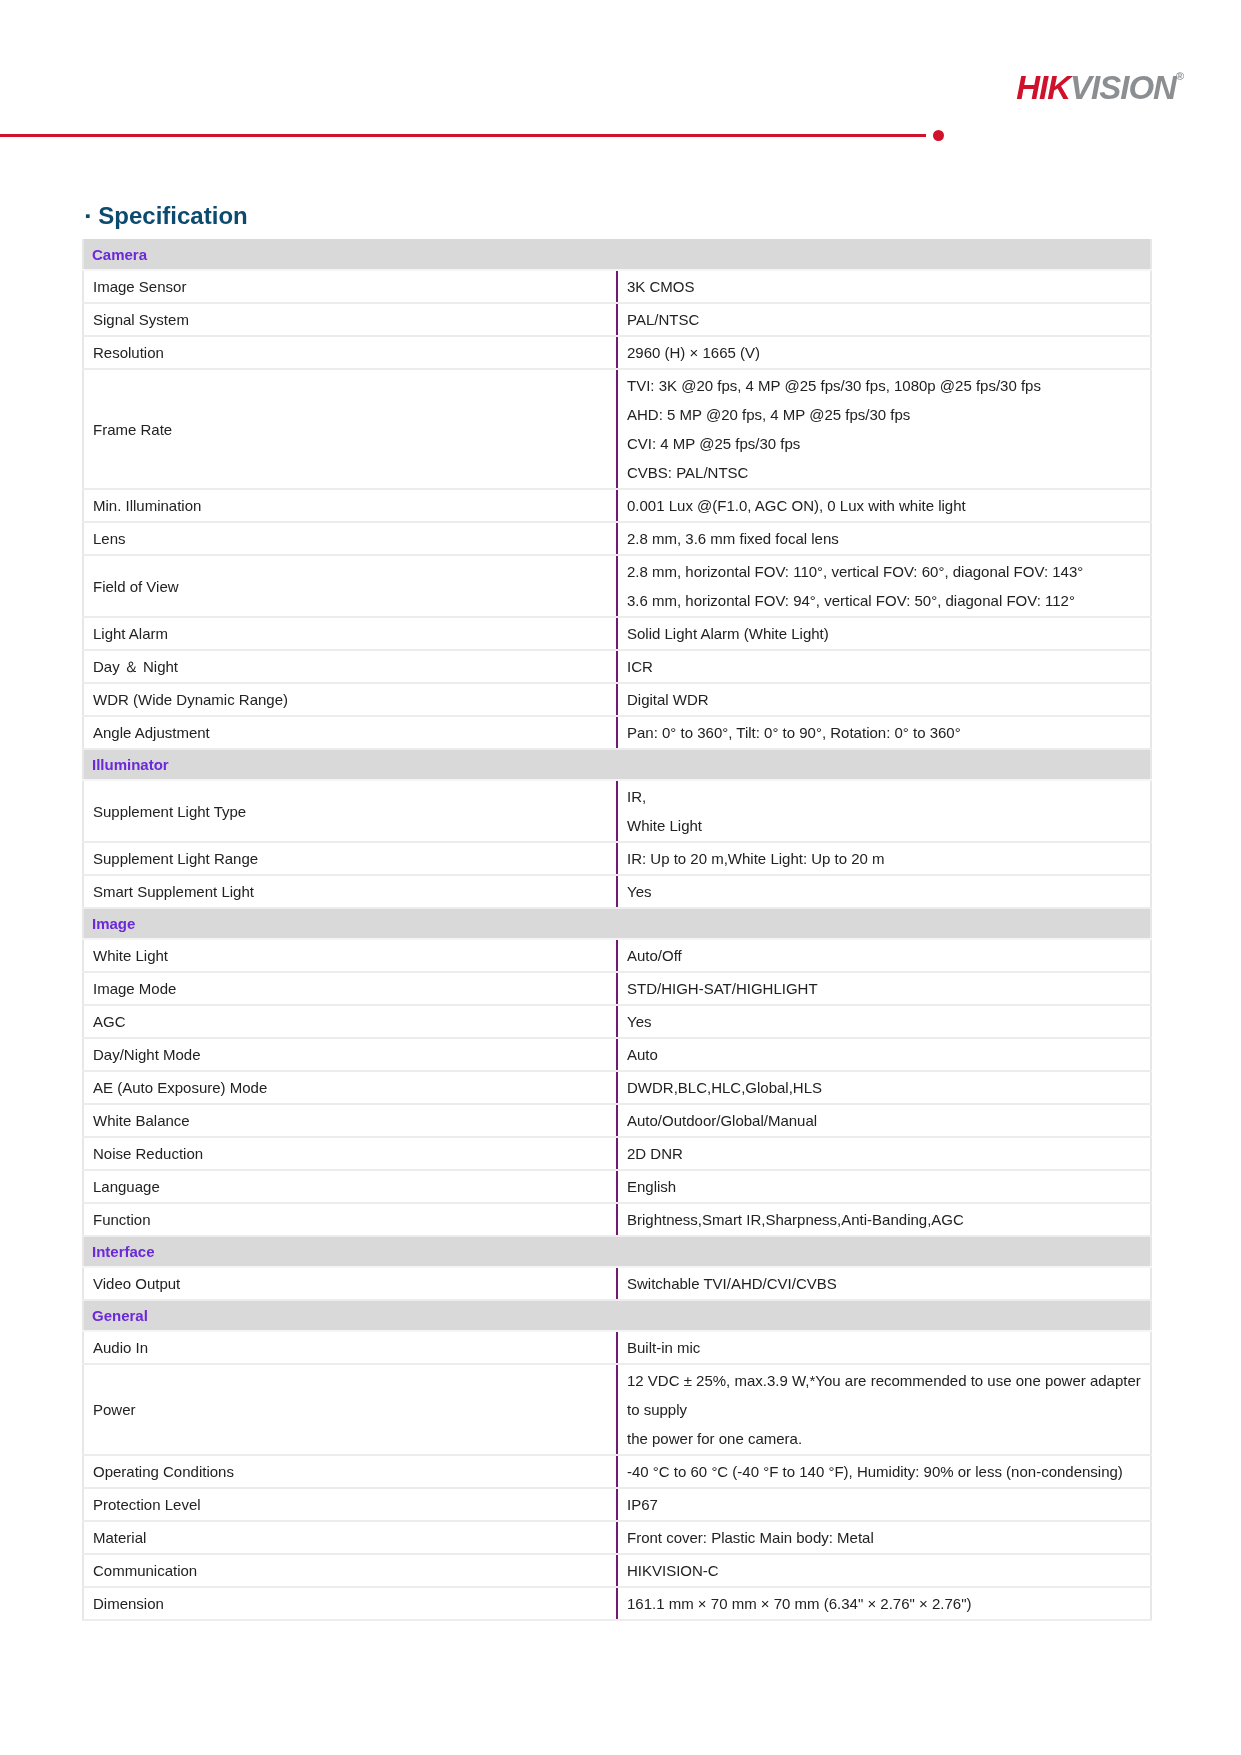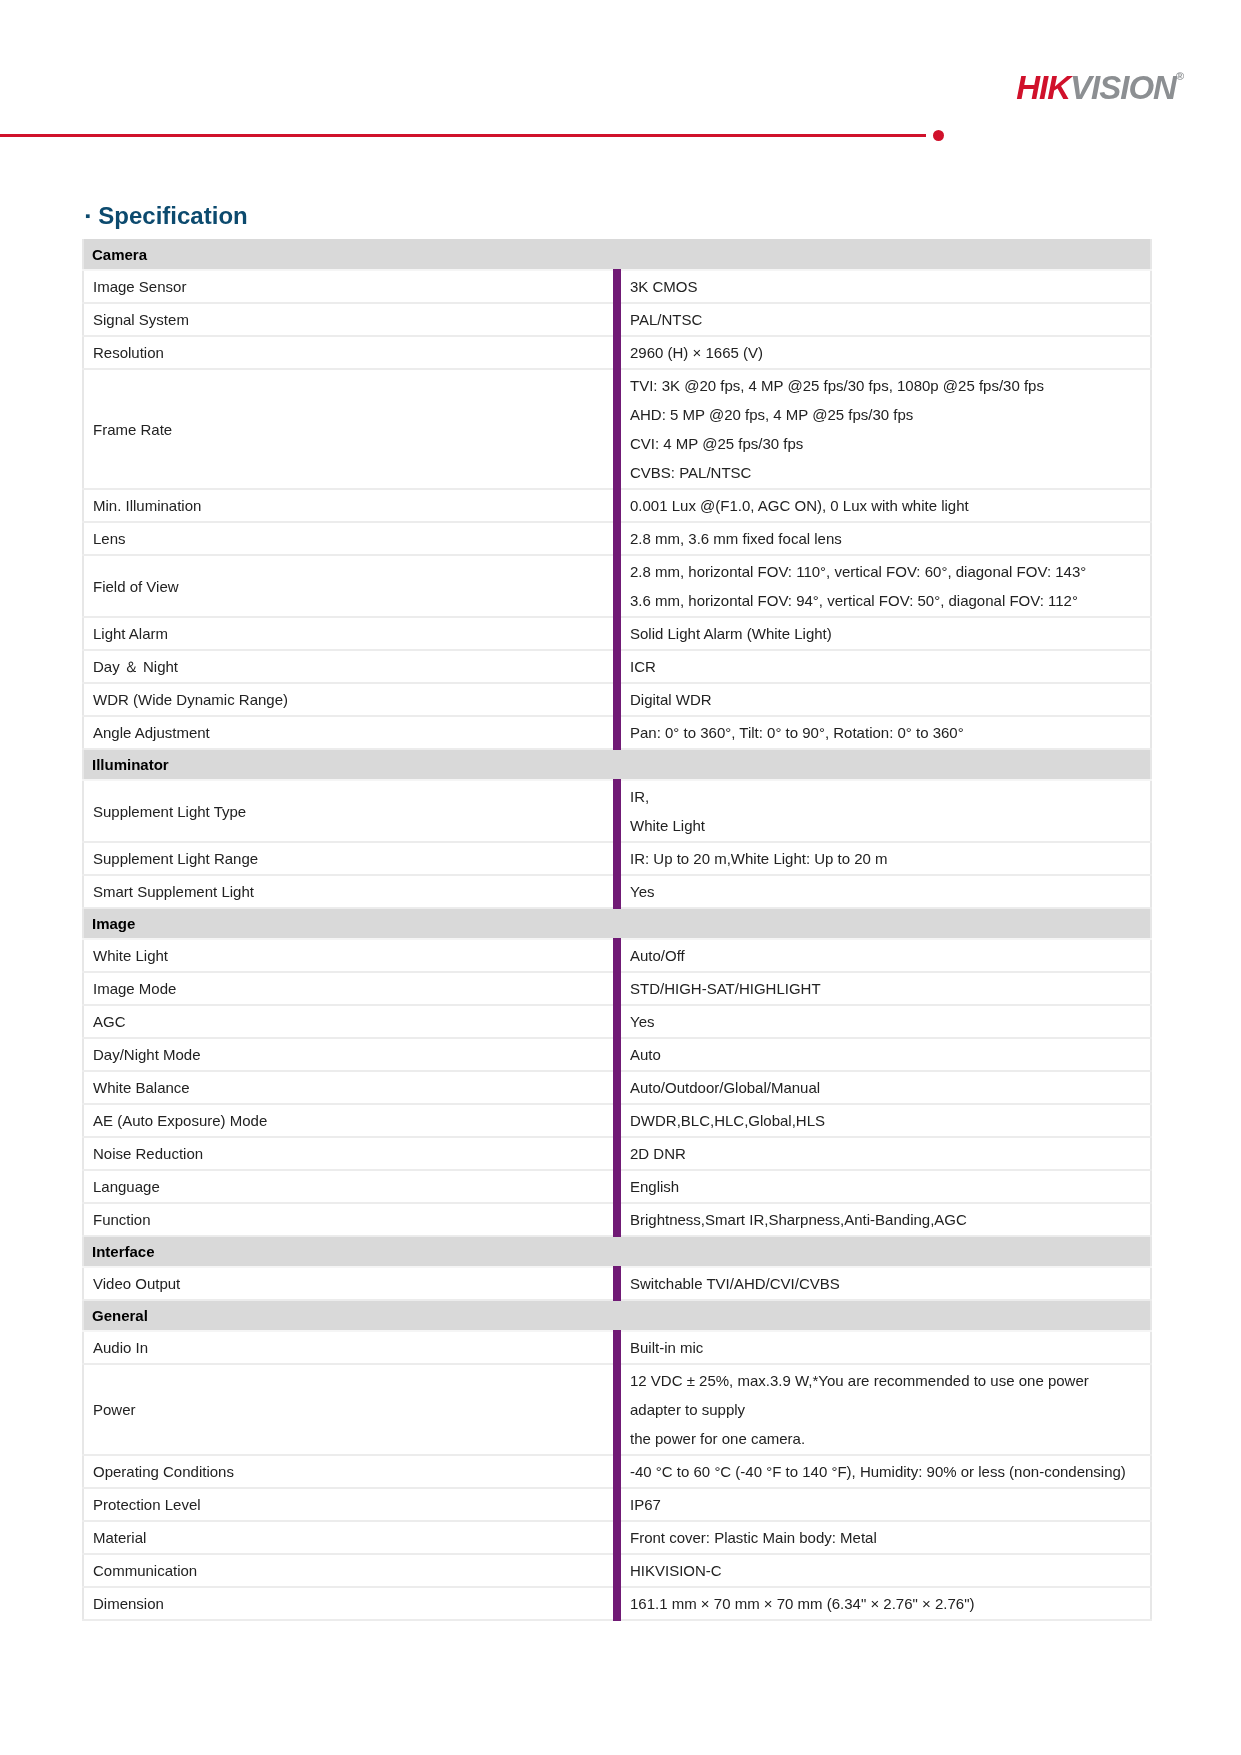--- a/index.html
+++ b/index.html
@@ -50,31 +50,31 @@
     width: 1070px;
     border-collapse: collapse;
     table-layout: fixed;
     border-left: 2px solid #e7e7e7;
     border-right: 2px solid #e7e7e7;
     border-bottom: 2px solid #e7e7e7;
     font-size: 15px;
   }
   td.section-cell {
     background: var(--section-bg);
-    font-weight: bold; color: #000000;
+    font-weight: bold; color: #6d28d9;
     height: 31px; padding: 0 8px;
     border-bottom: 2px solid #f5f5f5;
   }
   td.label-cell, td.value-cell {
     border-bottom: 2px solid #ececec;
     padding: 1px 9px;
     vertical-align: middle;
     color: #222;
   }
-  td.label-cell { width: 271px; border-right: 8px solid #701a75; margin-left: 36px; }
+  td.label-cell { width: 271px; border-right: 2px solid #701a75; margin-left: 36px; }
   .line { line-height: 29px; }
 </style>
 </head>
 <body style="--brand-red: #d0112b; --brand-gray: #8c8f92; --section-bg: #d9d9d9;">
 
 <div class="logo">
   <span class="hik">HIK</span><span class="vision">VISION</span><span class="reg">®</span>
 </div>
 
 <div class="rule"></div>
@@ -239,32 +239,32 @@
       <tr>
         <td class="label-cell">
           <div class="line">Day/Night Mode</div>
         </td>
         <td class="value-cell">
           <div class="line">Auto</div>
         </td>
       </tr>
       <tr>
         <td class="label-cell">
+          <div class="line">AE (Auto Exposure) Mode</div>
+        </td>
+        <td class="value-cell">
+          <div class="line">DWDR,BLC,HLC,Global,HLS</div>
+        </td>
+      </tr>
+      <tr>
+        <td class="label-cell">
           <div class="line">White Balance</div>
         </td>
         <td class="value-cell">
           <div class="line">Auto/Outdoor/Global/Manual</div>
-        </td>
-      </tr>
-      <tr>
-        <td class="label-cell">
-          <div class="line">AE (Auto Exposure) Mode</div>
-        </td>
-        <td class="value-cell">
-          <div class="line">DWDR,BLC,HLC,Global,HLS</div>
         </td>
       </tr>
       <tr>
         <td class="label-cell">
           <div class="line">Noise Reduction</div>
         </td>
         <td class="value-cell">
           <div class="line">2D DNR</div>
         </td>
       </tr>

